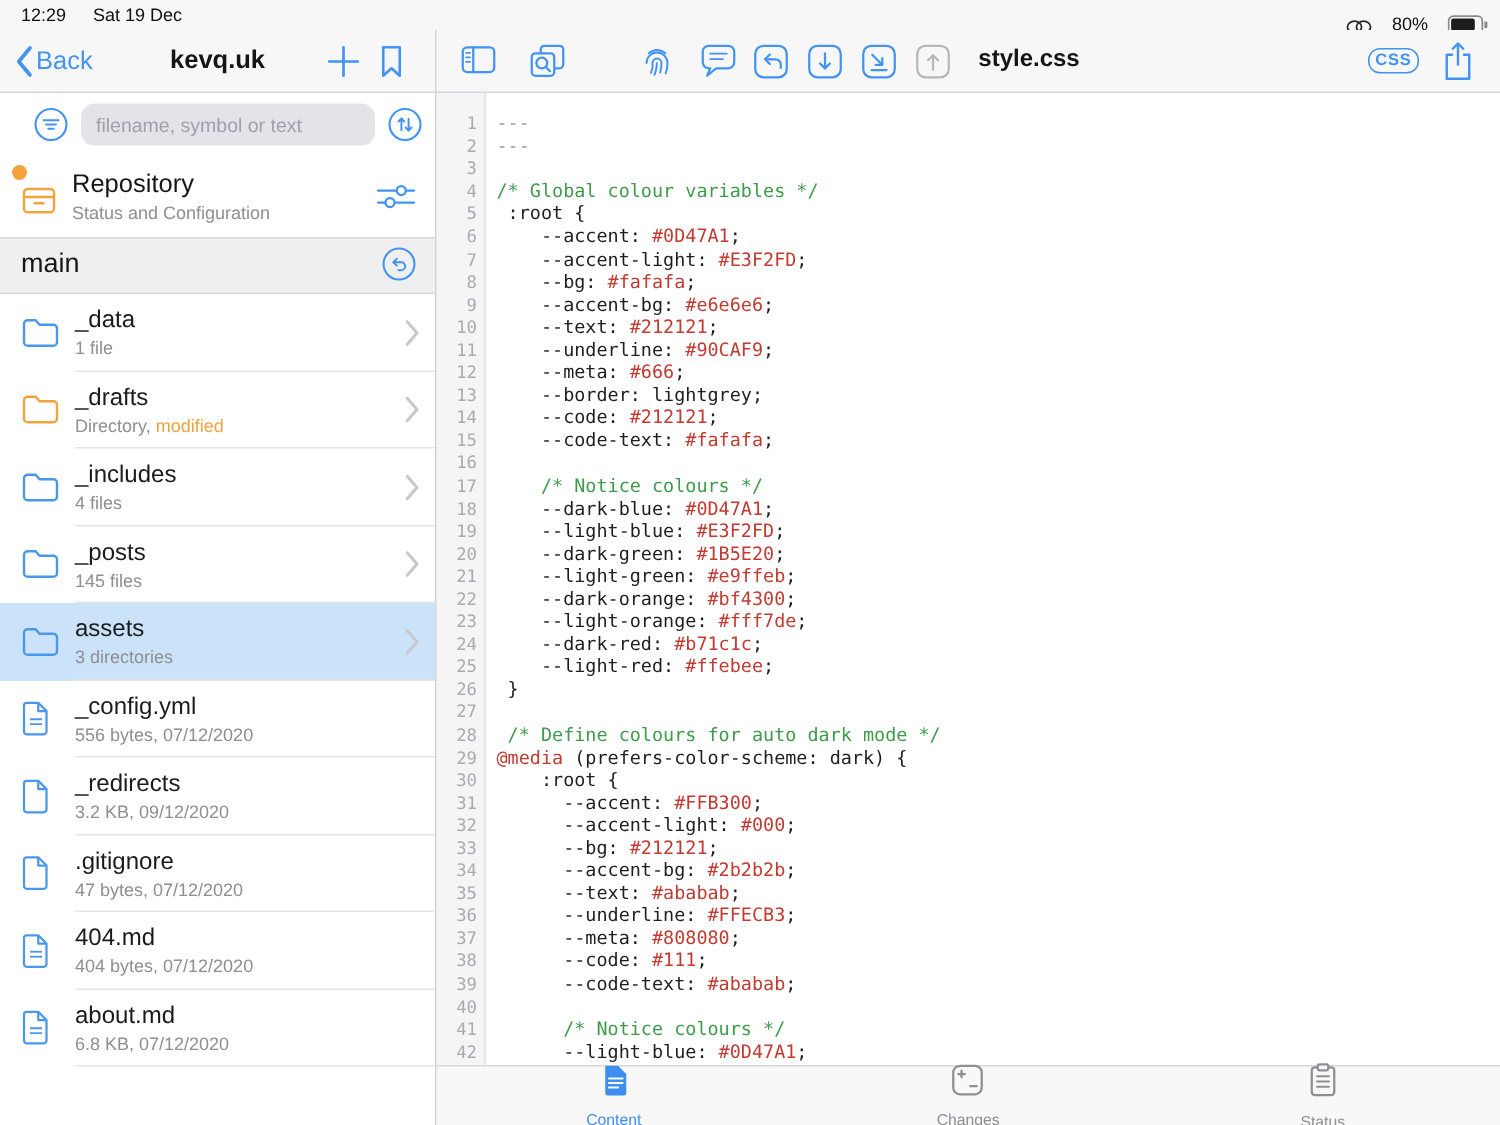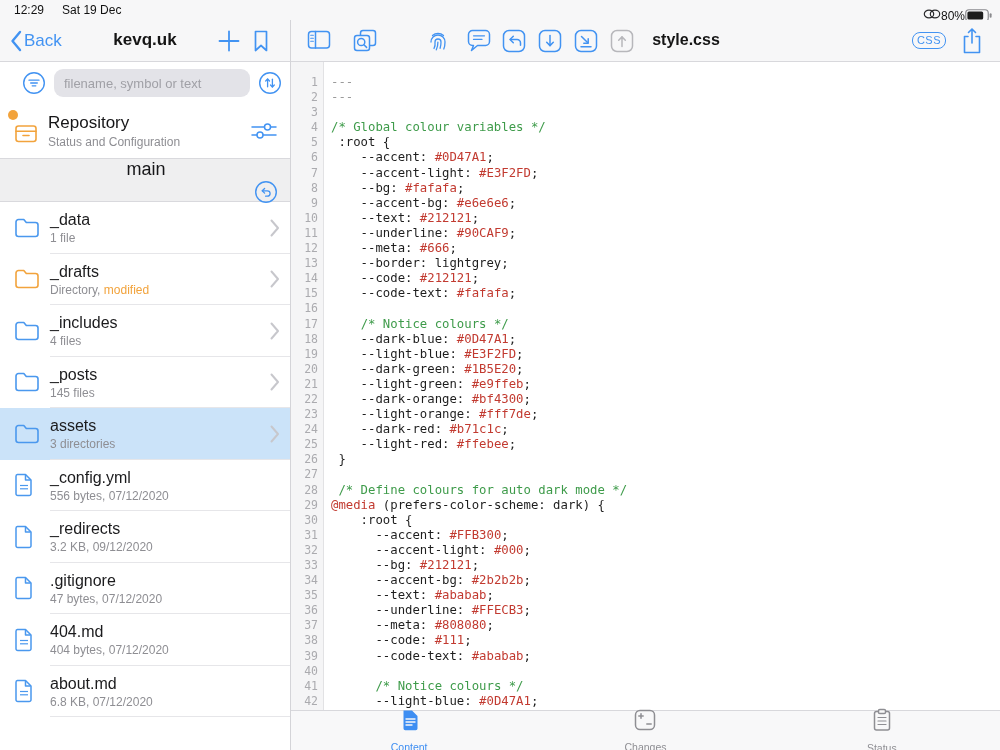--- a/index.html
+++ b/index.html
@@ -4,55 +4,55 @@
 <style>
   html,body{margin:0;padding:0;width:1000px;height:750px;overflow:hidden;
     font-family:"Liberation Sans",sans-serif;background:#fff;color:#1c1c1e;}
   .abs{position:absolute;}
   #app{position:relative;width:1000px;height:750px;background:#fff;}
 
   
   #statusbar{left:0;top:0;width:1000px;height:20px;background:#f7f7f8;
     display:flex;align-items:center;font-size:12px;font-weight:500;color:#111;}
   #statusbar .left{margin-left:14px;display:flex;gap:18px;}
-  #statusbar .right{margin-left:auto;margin-right:8px;display:flex;align-items:flex-start;gap:0;margin-top:11px;}
+  #statusbar .right{margin-left:auto;margin-right:8px;display:flex;align-items:flex-end;gap:13px;margin-top:11px;}
 
   
   #sidebar-nav{left:0;top:20px;width:290px;height:42px;background:#f7f7f8;
     border-bottom:1px solid #d8d8dc;box-sizing:border-box;}
   #editor-toolbar{left:290px;top:20px;width:710px;height:42px;background:#f7f7f8;
     border-bottom:1px solid #d8d8dc;box-sizing:border-box;}
   #panel-divider{left:290px;top:20px;width:1px;height:730px;background:#d4d4d8;z-index:30;}
   .navbtn{display:flex;align-items:center;gap:2px;cursor:default;}
   #back-button{left:10px;top:8px;height:26px;font-size:17px;color:#4293f2;}
   #repo-title{left:0;top:10px;width:290px;text-align:center;font-size:17px;font-weight:700;color:#151515;}
   #plus-button{left:218px;top:10px;}
   #bookmark-button{left:252px;top:10px;}
 
   
   .tbi{top:9px;color:#4293f2;}
   #doc-title{top:11px;left:396px;transform:translateX(-50%);font-size:16px;font-weight:700;color:#161616;}
   #css-badge{top:12px;right:54px;border:1.5px solid #4293f2;border-radius:8px;color:#4293f2;
-    font-size:11px;font-weight:400;letter-spacing:.5px;padding:1px 4px;line-height:13px;}
+    font-size:11px;font-weight:700;letter-spacing:.5px;padding:1px 4px;line-height:13px;}
   #share-button{top:7px;right:16px;color:#4293f2;}
 
   
   #sidebar{left:0;top:62px;width:290px;height:688px;background:#fff;overflow:hidden;}
   #search-row{display:flex;align-items:center;height:42px;padding:0 10px 0 22px;gap:8px;box-sizing:border-box;}
   #search-input{flex:1;height:28px;background:#e3e3e8;border:none;border-radius:9px;
     font-size:13px;color:#555;padding:0 10px;outline:none;font-family:"Liberation Sans",sans-serif;}
   #search-input::placeholder{color:#a0a0a6;}
   #repository-row{position:relative;display:flex;align-items:center;height:54px;padding-left:14px;}
   #repo-dot{position:absolute;left:8px;top:6px;width:10px;height:10px;border-radius:50%;background:#f2a33c;}
   #repository-row .icon-col{width:34px;display:flex;align-items:center;margin-top:4px;}
   #repository-row .txt .t1{font-size:17px;color:#161618;}
   #repository-row .txt .t2{font-size:12px;color:#8e8e93;margin-top:2px;}
   #repository-row .right{margin-left:auto;margin-right:12px;}
-  #branch-header{display:flex;align-items:center;height:44px;background:#efeff0;
-    border-top:1px solid #d9d9dd;border-bottom:1px solid #d9d9dd;box-sizing:border-box;padding:0 12px 3px 14px;flex-direction:column;}
+  #branch-header{display:flex;align-items:center;height:38px;background:#efeff0;
+    border-top:1px solid #d9d9dd;border-bottom:1px solid #d9d9dd;box-sizing:border-box;padding:0 12px 3px 14px;}
   #branch-header .label{font-size:18px;font-weight:500;color:#161618;}
   #branch-header .right{margin-left:auto;}
 
   .file-row{position:relative;height:51.5px;display:flex;align-items:center;box-sizing:border-box;}
   .file-row::after{content:"";position:absolute;left:50px;right:0;bottom:0;height:1px;background:#e6e6e9;}
   .file-row.selected{background:#cbe3f9;}
   .file-row .icon-col{width:36px;padding-left:14px;display:flex;align-items:center;}
   .file-row .name{font-size:16px;color:#1b1b1d;line-height:19px;}
   .file-row .detail{font-size:12px;color:#8e8e93;margin-top:2px;}
   .file-row .detail .accent{color:#f2a33c;}

